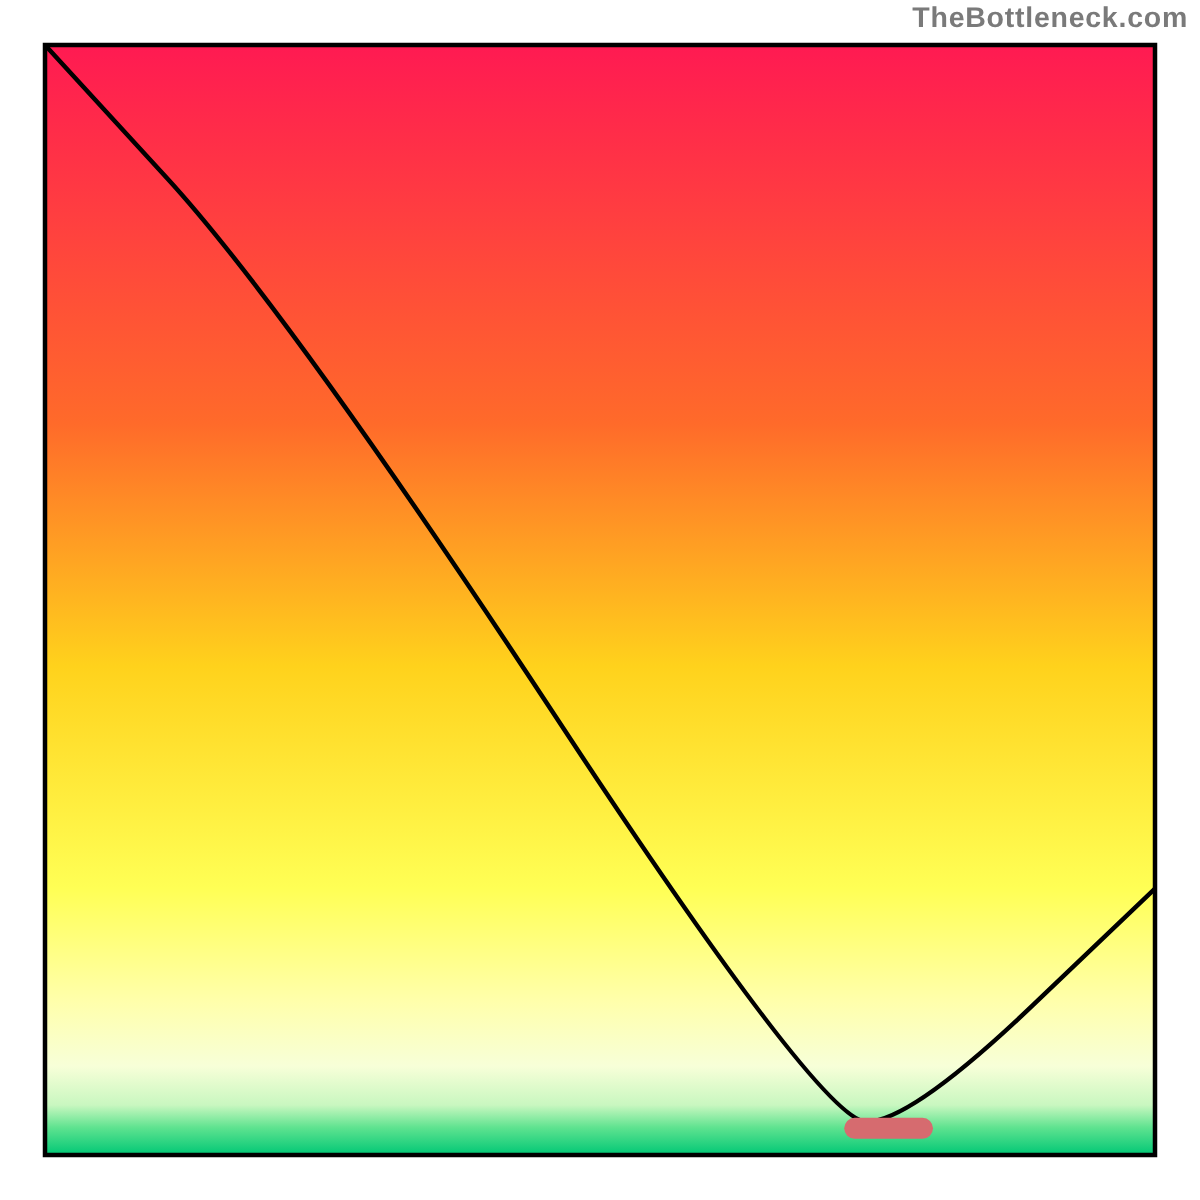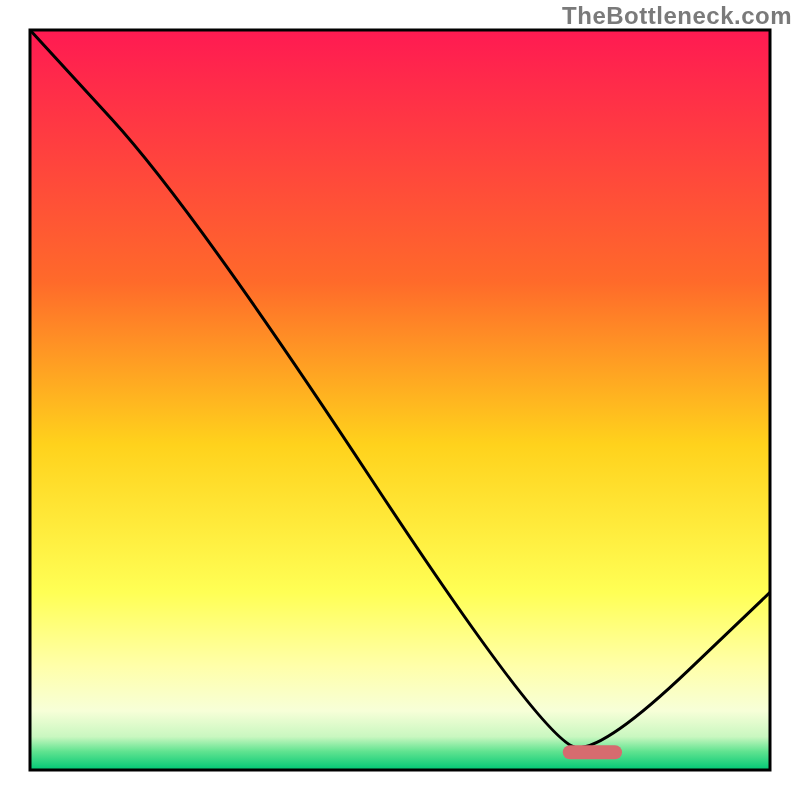--- a/index.html
+++ b/index.html
@@ -12,21 +12,21 @@
   }
   .chart-container {
     position: relative;
     width: 800px;
     height: 800px;
   }
   .watermark {
     position: absolute;
     top: 2px;
     right: 8px;
-    font-size: 24px;
+    font-size: 19px;
     font-weight: 600;
     color: #7a7a7a;
     letter-spacing: 0.5px;
     z-index: 10;
   }
   svg.plot {
     position: absolute;
     top: 0;
     left: 0;
     width: 800px;

